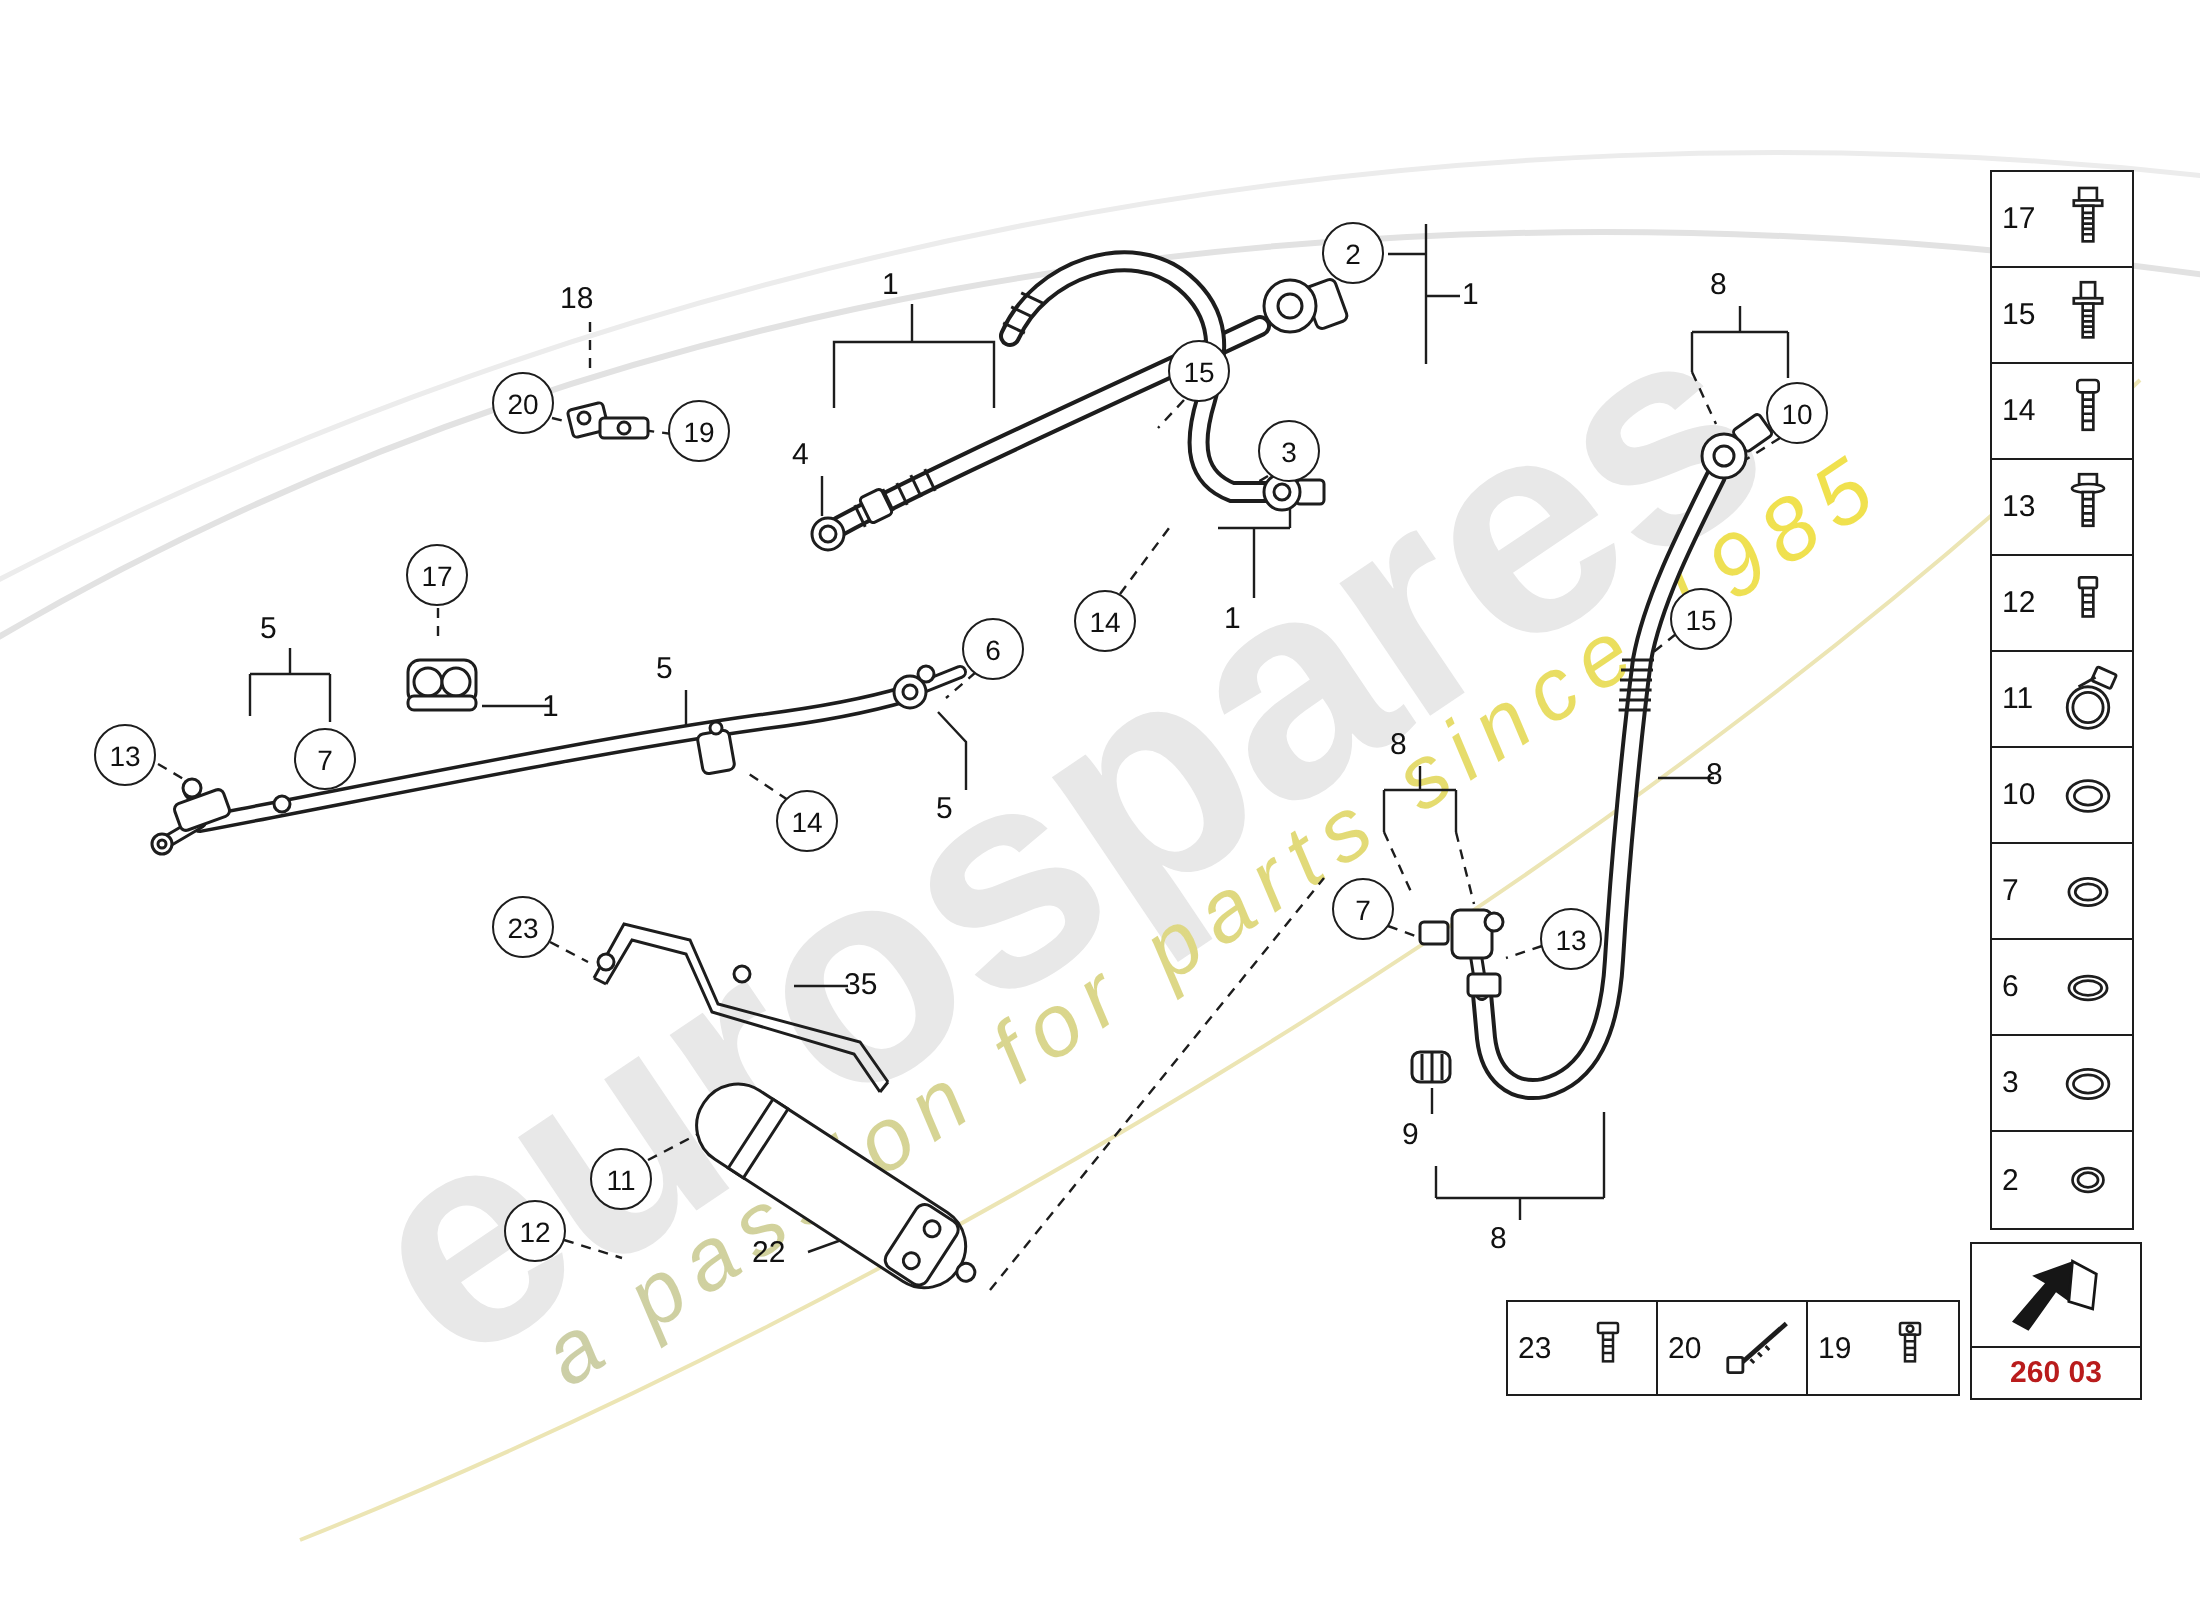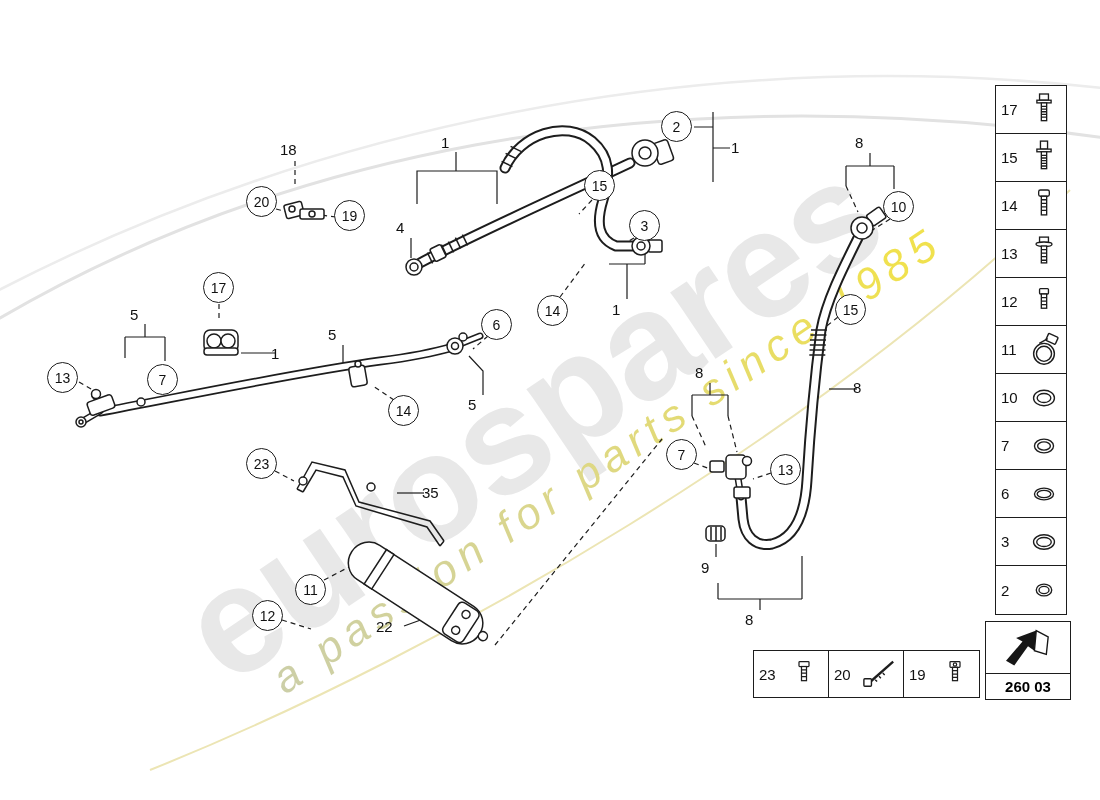--- a/index.html
+++ b/index.html
@@ -74,21 +74,21 @@
 
   
   .code-box {
     position:absolute; left:985px; top:621px; width:86px; height:79px;
     border:1.5px solid #1d1d1d; background:#fff; z-index:3;
     display:flex; flex-direction:column;
   }
   .code-arrow { flex:1; display:flex; align-items:center; justify-content:center; }
   .code-label {
     height:26px; line-height:25px; border-top:1.5px solid #1d1d1d;
-    text-align:center; font-size:15px; font-weight:bold; color:#000000;
+    text-align:center; font-size:15px; font-weight:bold; color:#b91c1c;
   }
 </style>
 </head>
 <body>
 
 <div class="page">
 
   <svg class="swoosh" width="1100" height="800">
     <path d="M-20,330 C260,160 640,70 1120,140" stroke="#e2e2e2" stroke-width="3" fill="none"></path>
     <path d="M-20,300 C300,130 700,40 1120,90" stroke="#ececec" stroke-width="2.5" fill="none"></path>

